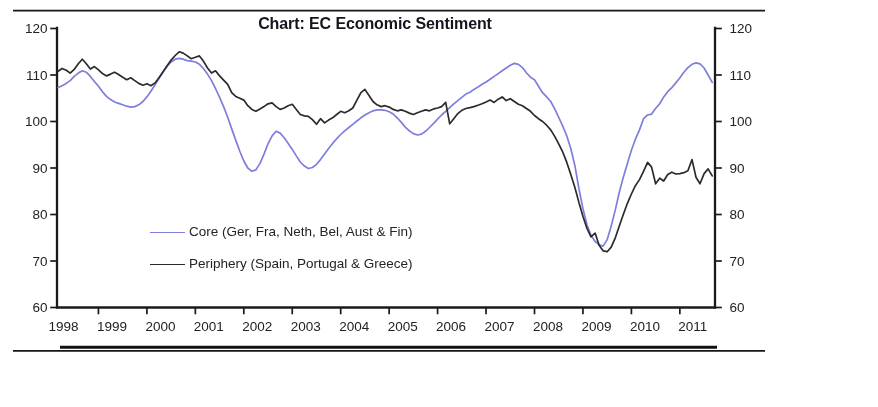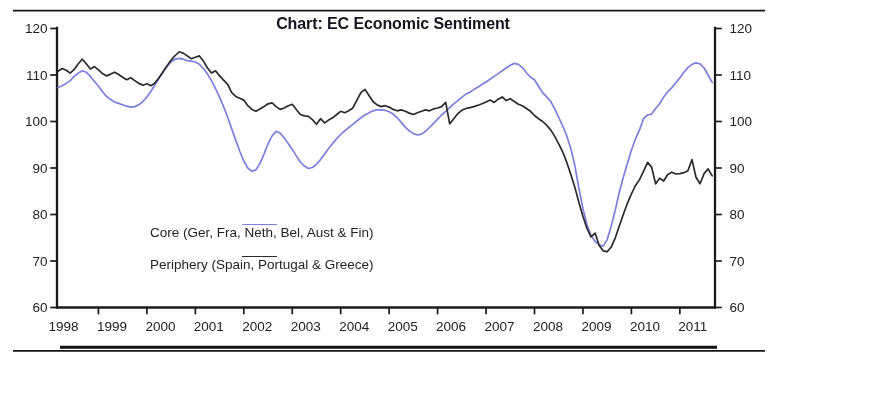--- a/index.html
+++ b/index.html
@@ -2,25 +2,25 @@
 <html><head>
 <meta charset="utf-8">
 <style>
   html,body{margin:0;padding:0;background:#ffffff;}
   .canvas{
     position:relative;width:878px;height:407px;background:#ffffff;overflow:hidden;
     font-family:"Liberation Sans","DejaVu Sans",sans-serif;
   }
   #chart-svg{position:absolute;left:0;top:0;}
   .chart-title{
-    position:absolute;left:393px;top:15px;transform:translateX(-50%);
+    position:absolute;left:375px;top:15px;transform:translateX(-50%);
     font-size:16px;font-weight:bold;color:#15151f;white-space:nowrap;letter-spacing:-0.1px;
   }
   .legend{position:absolute;left:150px;top:0;width:0;height:0;}
-  .legend-row{position:absolute;left:0;display:flex;align-items:center;white-space:nowrap;flex-direction:column;}
+  .legend-row{position:absolute;left:0;display:flex;align-items:center;white-space:nowrap;}
   .legend-row.row0{top:224px;}
   .legend-row.row1{top:256px;align-items:center;}
   .swatch{display:inline-block;width:35px;height:0;border-top:1.8px solid #000;margin-right:4px;}
   .legend-label{font-size:13.5px;color:#232328;line-height:16px;}
 </style>
 </head>
 <body>
 
 <div class="canvas">
 

